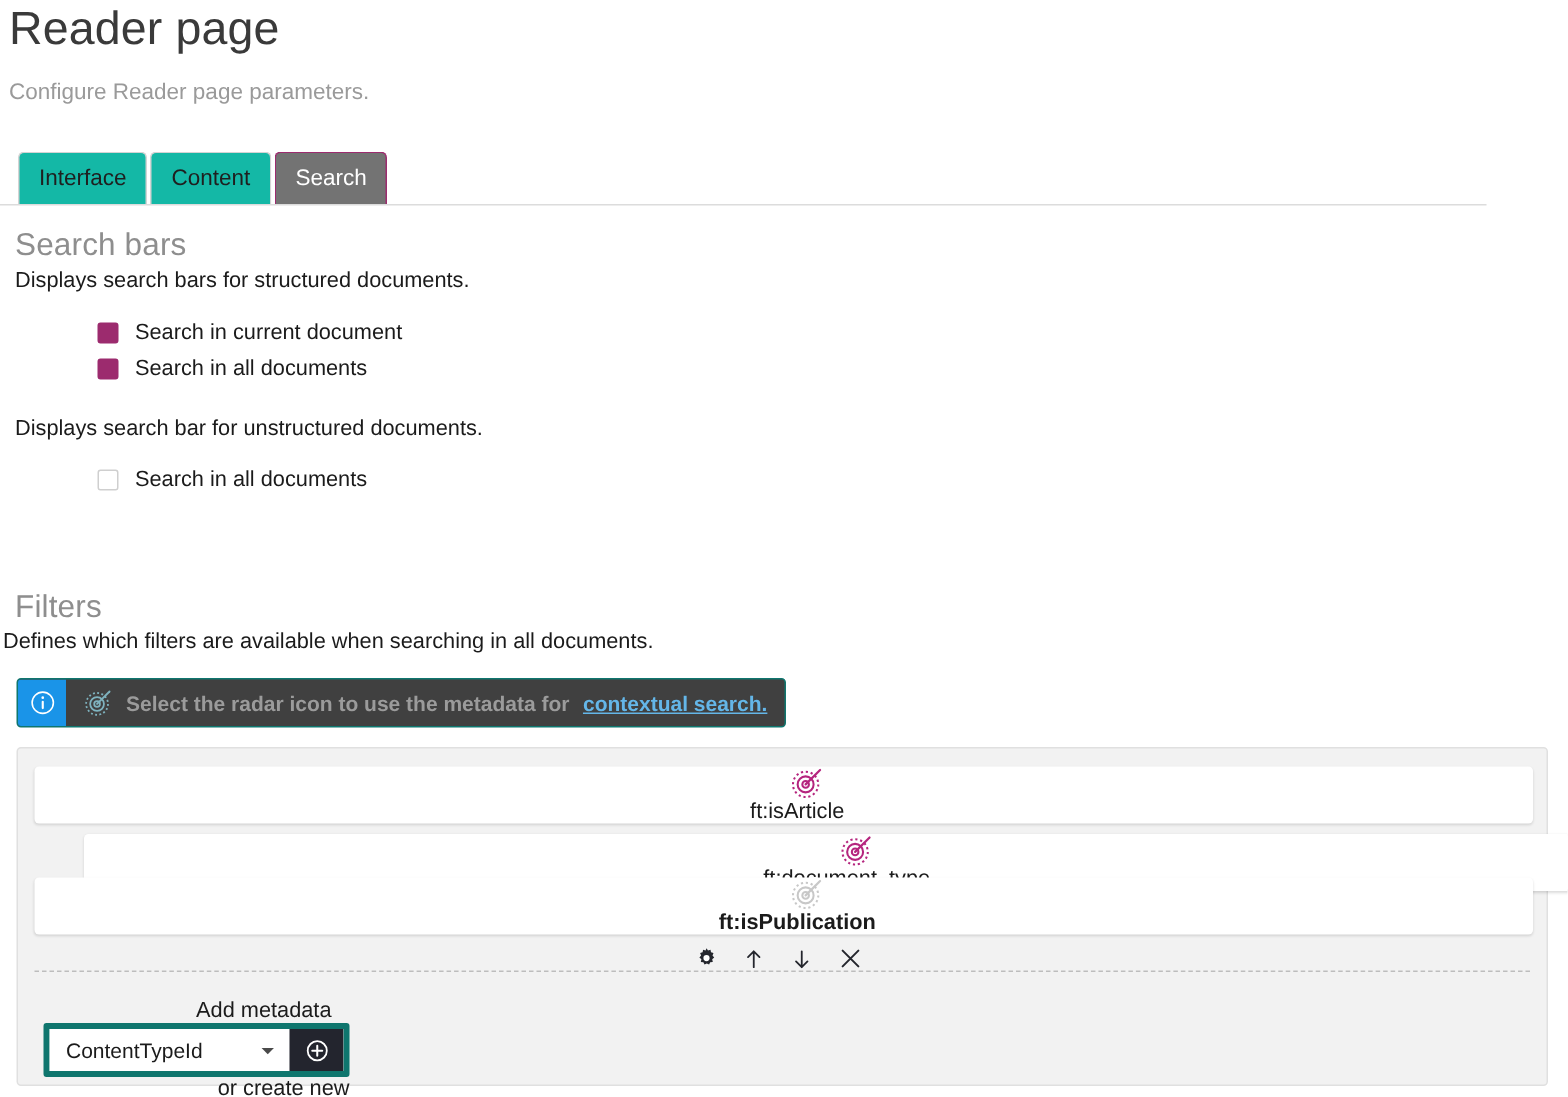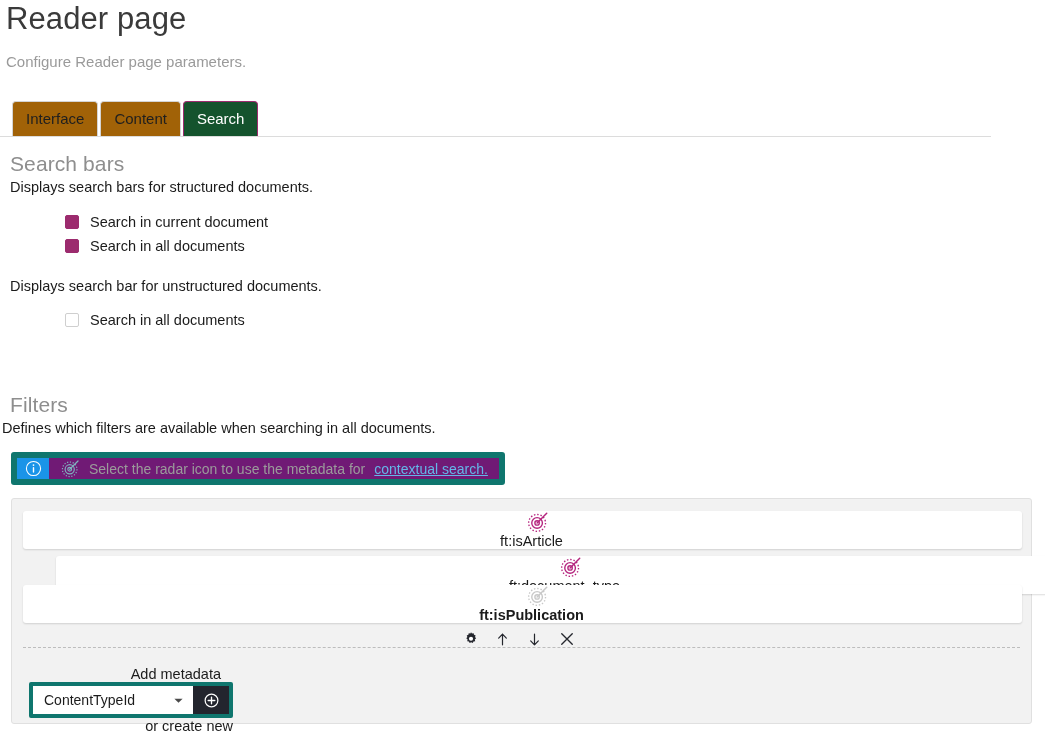--- a/index.html
+++ b/index.html
@@ -27,29 +27,29 @@
   .tabbar {
     position: absolute; left: 0px; top: 101px; width: 991px; height: 36px;
     border-bottom: 1px solid #dcdcdc;
   }
   .tabs { position: absolute; left: 12px; top: 0; display: flex; align-items: flex-end; }
   .tab {
     font-size: 15px; color: #1f1f1f;
     padding: 7px 13px 8px 13px;
     border: 1px solid #d4d4d4;
     border-bottom: none;
-    background: #a16207;
+    background: #14b8a6;
     border-radius: 4px 4px 0 0;
     margin-right: 2px;
     line-height: 19px;
     cursor: pointer;
     position: relative; z-index: 2;
   }
   .tab.active {
-    background: #14532d; color: #ffffff; border-color: #9c2b6e;
+    background: #737373; color: #ffffff; border-color: #9c2b6e;
     border-radius: 4px 4px 0 0;
   }
 
   
   .sec-head {
     position: absolute; font-size: 21px; font-weight: 300; color: #8e8e8e;
     line-height: 26px; letter-spacing: .1px;
   }
   .sec-desc {
     position: absolute; font-size: 14.5px; color: #1b1b1b; line-height: 20px;
@@ -62,22 +62,22 @@
     margin-right: 11px;
   }
   .cbox.checked { background: #9c2b6e; border: 1px solid #9c2b6e; }
   .cbox.unchecked { background: #ffffff; border: 1px solid #cfcfcf; }
   .cblabel { font-size: 14.5px; color: #1b1b1b; line-height: 20px; }
 
   
   .banner {
     position: absolute; left: 11px; top: 452px; height: 33px;
     display: flex; align-items: stretch;
-    border: 6px solid #0f766e; border-radius: 3px;
-    background: #701a75; overflow: hidden;
+    border: 1px solid #0f766e; border-radius: 3px;
+    background: #404040; overflow: hidden; font-weight: bold;
   }
   .banner-ico {
     width: 32px; background: #1a94e8; display: flex; align-items: center; justify-content: center;
     flex: 0 0 auto;
   }
   .banner-body {
     display: flex; align-items: center; padding: 0 11px 0 12px; gap: 9px;
     white-space: nowrap;
   }
   .banner-text { font-size: 14px; color: #9b9b9b; line-height: 18px; }

